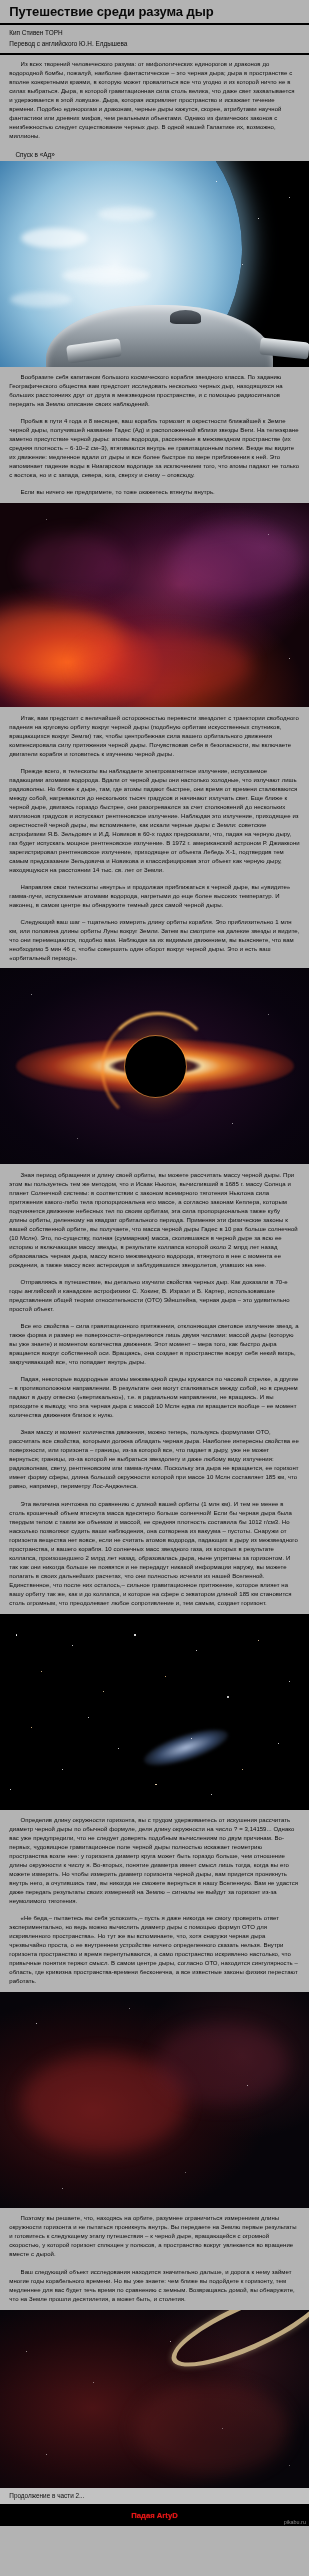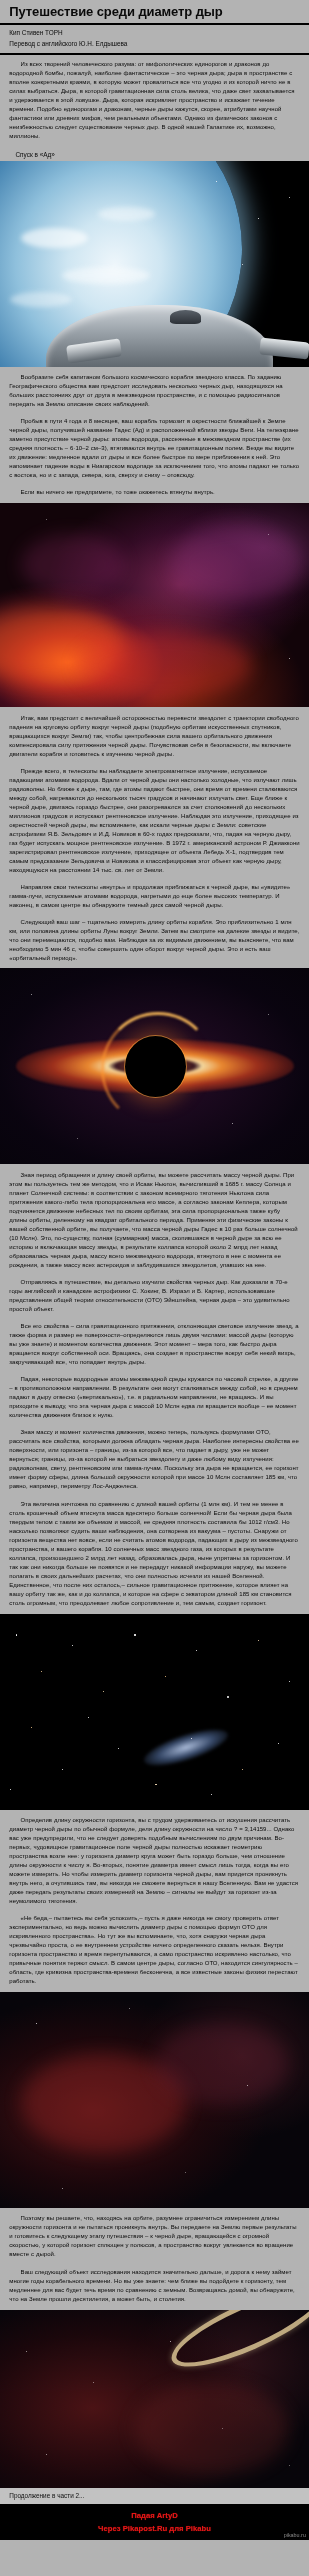--- a/index.html
+++ b/index.html
@@ -250,21 +250,21 @@
     color: #8a8a8a;
     font-size: 5.4px;
   }
 </style>
 </head>
 <body>
 
 <div id="page">
 
   <div class="title-bar">
-    <h1 class="title">Путешествие среди диаметр дыр</h1>
+    <h1 class="title">Путешествие среди разума дыр</h1>
   </div>
   <div class="rule"></div>
 
   <div class="byline-bar">
     <p class="byline">Кип Стивен ТОРН</p>
     <p class="byline">Перевод с английского Ю.Н. Елдышева</p>
   </div>
   <div class="rule"></div>
 
   <div class="txt-block" style="padding-top:5.2px;padding-bottom:6.2px;">
@@ -383,18 +383,17 @@
     <div class="star" style="left:170px;top:31px;width:1px;height:1px;opacity:.8"></div>
     <div class="star" style="left:222px;top:118px;width:0.8px;height:0.8px;opacity:.6"></div>
     <div class="star" style="left:46px;top:144px;width:1px;height:1px;opacity:.7"></div>
     <div class="star" style="left:289px;top:155px;width:0.8px;height:0.8px;opacity:.6"></div>
   </div>
 
   <div class="cont-bar">Продолжение в части 2...</div>
 
   <div class="credits">
     <div class="credit-line">Падая ArtyD</div>
-    <div class="credit-line">Через Pikapost.Ru для Pikabu</div>
     <div class="watermark">pikabu.ru</div>
   </div>
 
 </div>
 
 
 </body></html>

